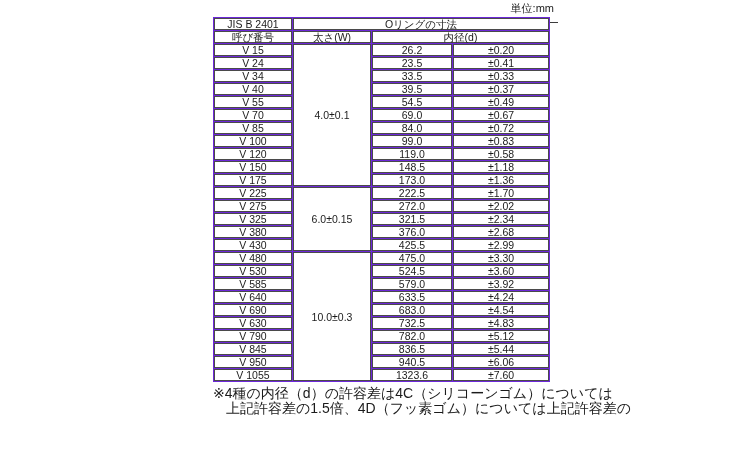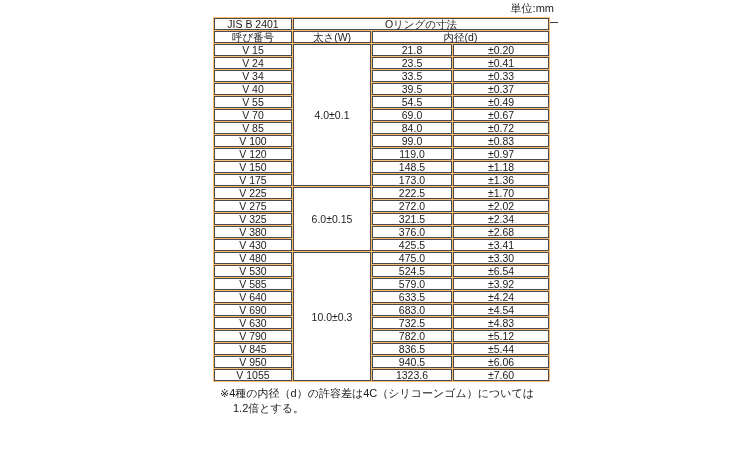--- a/index.html
+++ b/index.html
@@ -23,42 +23,42 @@
     display: inline-block;
     border-bottom: 1px solid #3c3c3c;
     padding: 0 4px 7px 10px;
     text-align: center;
   }
   table.spec-table {
     position: absolute;
     top: 17px; left: 213px;
     border-collapse: separate;
     border-spacing: 1px;
-    background: #fdba74;
+    background: #6d28d9;
   }
   .spec-table th, .spec-table td {
     border: 1px solid #4a4a4a;
     background: #ffffff;
     font-weight: normal;
     text-align: center;
     vertical-align: middle;
     font-size: 10.5px;
     height: 10px;
     line-height: 10px;
     padding: 0 2px;
     white-space: nowrap;
   }
   .col-no   { width: 78px; }
   .col-w    { width: 78px; }
   .col-d    { width: 80px; }
   .col-tol  { width: 96px; }
   .footnote {
     position: absolute;
-    left: 220px; top: 386px;
-    font-size: 11px;
+    left: 213px; top: 386px;
+    font-size: 14px;
     line-height: 15px;
   }
   .fn-line.indent { padding-left: 13px; }
 </style>
 </head>
 <body>
 
 <div class="unit-label">
   <span>単位:mm</span>
 </div>
@@ -78,21 +78,21 @@
     <tr>
       <th>呼び番号</th>
       <th>太さ(W)</th>
       <th colspan="2">内径(d)</th>
     </tr>
   </thead>
   <tbody>
       <tr>
         <td>V 15</td>
         <td rowspan="11">4.0±0.1</td>
-        <td>21.8</td>
+        <td>26.2</td>
         <td>±0.20</td>
       </tr>
       <tr>
         <td>V 24</td>
         <td>23.5</td>
         <td>±0.41</td>
       </tr>
       <tr>
         <td>V 34</td>
         <td>33.5</td>
@@ -119,21 +119,21 @@
         <td>±0.72</td>
       </tr>
       <tr>
         <td>V 100</td>
         <td>99.0</td>
         <td>±0.83</td>
       </tr>
       <tr>
         <td>V 120</td>
         <td>119.0</td>
-        <td>±0.97</td>
+        <td>±0.58</td>
       </tr>
       <tr>
         <td>V 150</td>
         <td>148.5</td>
         <td>±1.18</td>
       </tr>
       <tr>
         <td>V 175</td>
         <td>173.0</td>
         <td>±1.36</td>
@@ -155,32 +155,32 @@
         <td>±2.34</td>
       </tr>
       <tr>
         <td>V 380</td>
         <td>376.0</td>
         <td>±2.68</td>
       </tr>
       <tr>
         <td>V 430</td>
         <td>425.5</td>
-        <td>±3.41</td>
+        <td>±2.99</td>
       </tr>
       <tr>
         <td>V 480</td>
         <td rowspan="10">10.0±0.3</td>
         <td>475.0</td>
         <td>±3.30</td>
       </tr>
       <tr>
         <td>V 530</td>
         <td>524.5</td>
-        <td>±6.54</td>
+        <td>±3.60</td>
       </tr>
       <tr>
         <td>V 585</td>
         <td>579.0</td>
         <td>±3.92</td>
       </tr>
       <tr>
         <td>V 640</td>
         <td>633.5</td>
         <td>±4.24</td>
@@ -213,14 +213,14 @@
       <tr>
         <td>V 1055</td>
         <td>1323.6</td>
         <td>±7.60</td>
       </tr>
     </tbody>
 </table>
 
 <div class="footnote">
     <div class="fn-line">※4種の内径（d）の許容差は4C（シリコーンゴム）については</div>
-    <div class="fn-line indent">1.2倍とする。</div>
+    <div class="fn-line indent">上記許容差の1.5倍、4D（フッ素ゴム）については上記許容差の</div>
   </div>
 
 </body></html>

